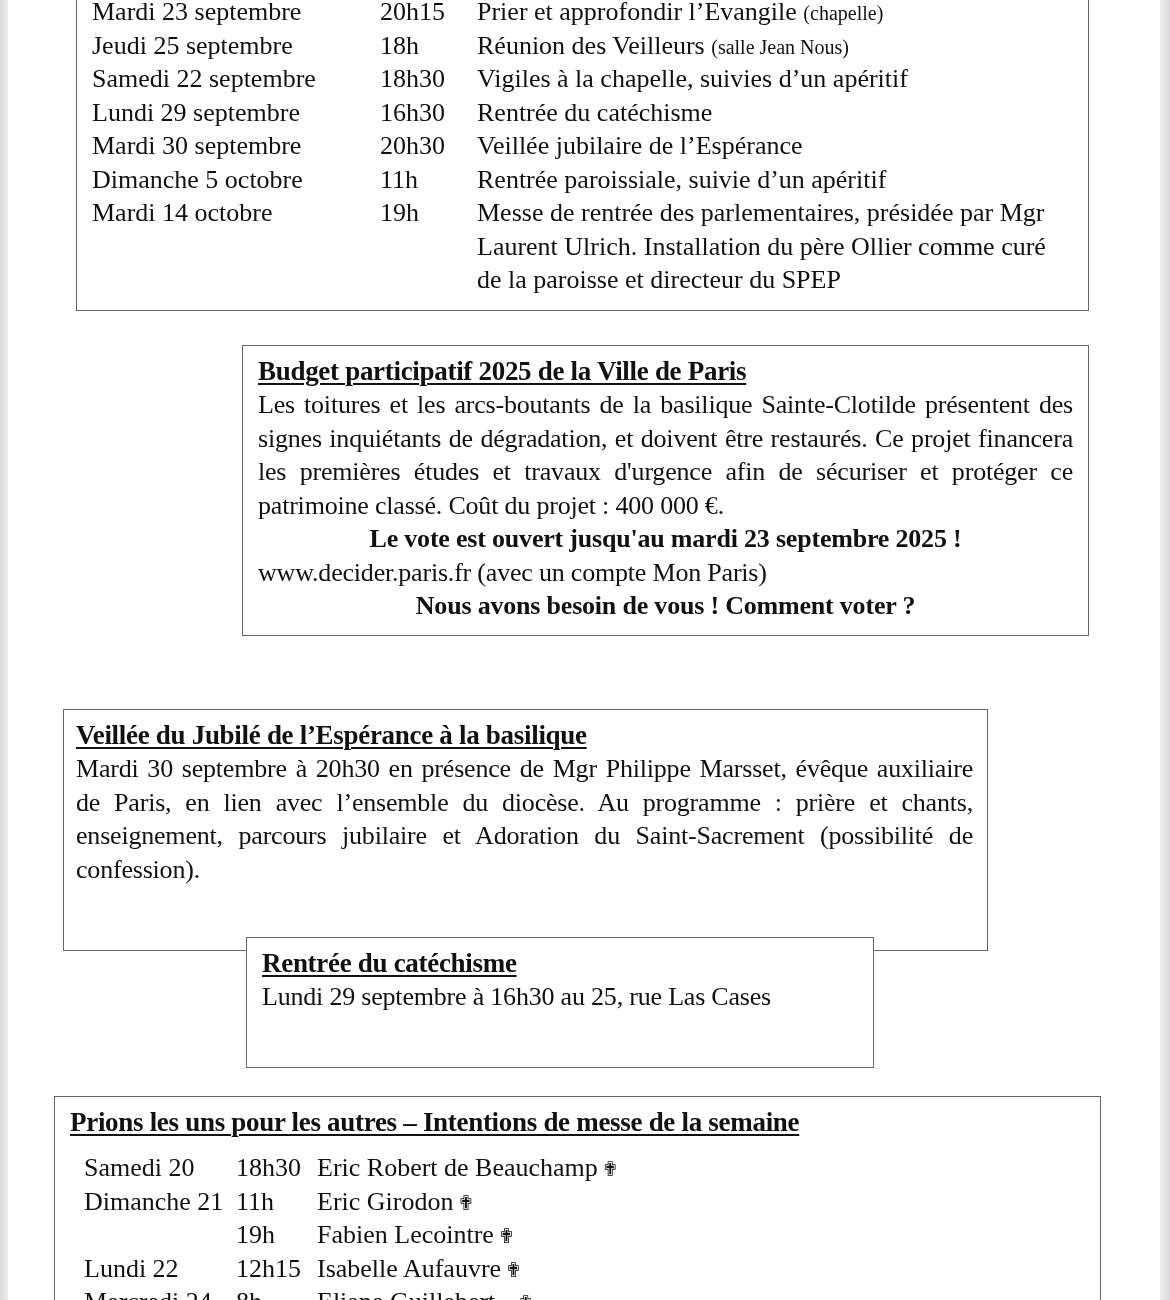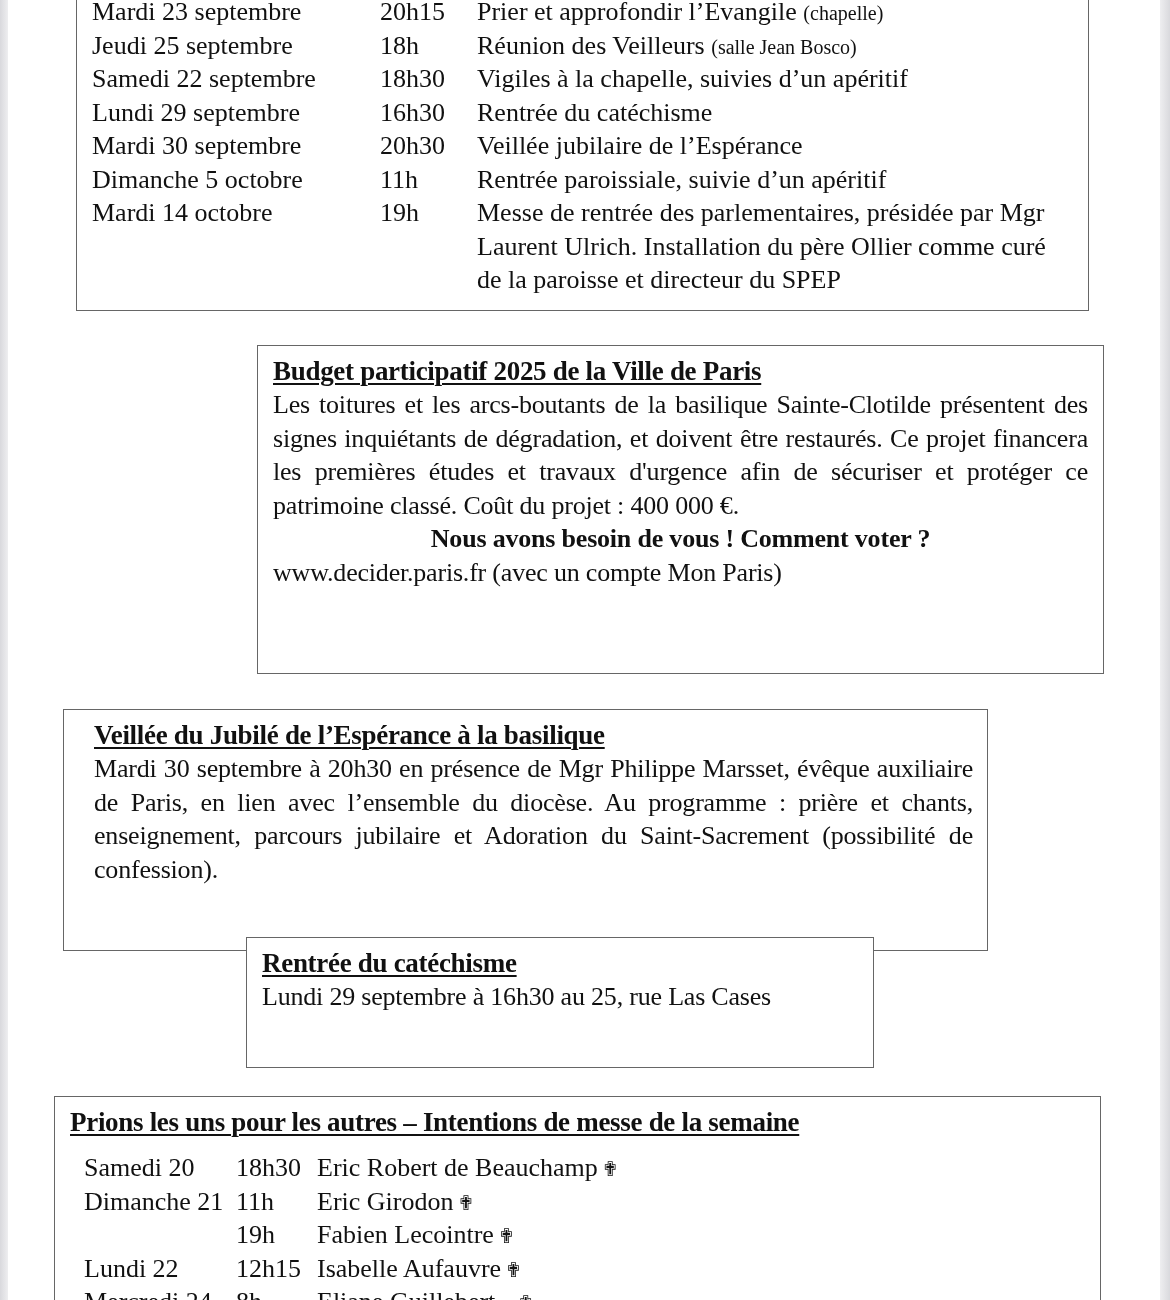--- a/index.html
+++ b/index.html
@@ -24,22 +24,22 @@
   .center { text-align: center; font-weight: bold; }
   .small { font-size: 20px; }
 
   
   #schedule { left: 76px; top: -20px; width: 1013px; height: 331px; }
   .sched-row { position: absolute; left: 15px; font-size: 26px; line-height: 33.5px; }
   .sched-row .d { position: absolute; left: 0; white-space: nowrap; }
   .sched-row .t { position: absolute; left: 288px; white-space: nowrap; }
   .sched-row .e { position: absolute; left: 385px; width: 600px; }
 
-  #budget { left: 257px; top: 345px; width: 847px; height: 329px; padding: 8px 15px 0 15px; }
-  #veillee { left: 63px; top: 709px; width: 925px; height: 242px; padding: 8px 14px 0 30px; }
+  #budget { left: 242px; top: 345px; width: 847px; height: 291px; padding: 8px 15px 0 15px; }
+  #veillee { left: 63px; top: 709px; width: 925px; height: 242px; padding: 8px 14px 0 12px; }
   #catechisme { left: 246px; top: 937px; width: 628px; height: 131px; padding: 8px 15px 0 15px; }
   #intentions { left: 54px; top: 1096px; width: 1047px; height: 240px; padding: 8px 15px 0 15px; }
 
   .int-row { position: relative; height: 33.5px; font-size: 26px; line-height: 33.5px; white-space: nowrap; }
   .int-row .d { position: absolute; left: 14px; }
   .int-row .t { position: absolute; left: 166px; }
   .int-row .n { position: absolute; left: 247px; }
   .cross { font-family: "DejaVu Sans", sans-serif; font-size: 20px; margin-left: 4px; }
 </style>
 </head>
@@ -50,21 +50,21 @@
 
 <div class="box" id="schedule">
   <div class="sched-row" style="top:14px">
     <span class="d">Mardi 23 septembre</span>
     <span class="t">20h15</span>
     <span class="e"><span>Prier et approfondir l’Evangile</span> <span class="small">(chapelle)</span></span>
   </div>
   <div class="sched-row" style="top:47.5px">
     <span class="d">Jeudi 25 septembre</span>
     <span class="t">18h</span>
-    <span class="e"><span>Réunion des Veilleurs</span> <span class="small">(salle Jean Bosco)</span></span>
+    <span class="e"><span>Réunion des Veilleurs</span> <span class="small">(salle Jean Nous)</span></span>
   </div>
   <div class="sched-row" style="top:81px">
     <span class="d">Samedi 22 septembre</span>
     <span class="t">18h30</span>
     <span class="e">Vigiles à la chapelle, suivies d’un apéritif</span>
   </div>
   <div class="sched-row" style="top:114.5px">
     <span class="d">Lundi 29 septembre</span>
     <span class="t">16h30</span>
     <span class="e">Rentrée du catéchisme</span>
@@ -82,22 +82,23 @@
   <div class="sched-row" style="top:215px">
     <span class="d">Mardi 14 octobre</span>
     <span class="t">19h</span>
     <span class="e" style="width:590px">Messe de rentrée des parlementaires, présidée par Mgr Laurent Ulrich. Installation du père Ollier comme curé de la paroisse et directeur du SPEP</span>
   </div>
 </div>
 
 <div class="box" id="budget">
   <div class="title">Budget participatif 2025 de la Ville de Paris</div>
   <div class="txt justify" style="margin-top:0px">Les toitures et les arcs-boutants de la basilique Sainte-Clotilde présentent des signes inquiétants de dégradation, et doivent être restaurés. Ce projet financera les premières études et travaux d'urgence afin de sécuriser et protéger ce patrimoine classé. Coût du projet : 400 000 €.</div>
+  <div class="txt center">Le vote est ouvert jusqu'au mardi 23 septembre 2025 !</div>
+  <div class="txt">www.decider.paris.fr (avec un compte Mon Paris)</div>
   <div class="txt center">Nous avons besoin de vous ! Comment voter ?</div>
-  <div class="txt">www.decider.paris.fr (avec un compte Mon Paris)</div>
 </div>
 
 <div class="box" id="veillee">
   <div class="title">Veillée du Jubilé de l’Espérance à la basilique</div>
   <div class="txt justify">Mardi 30 septembre à 20h30 en présence de Mgr Philippe Marsset, évêque auxiliaire de Paris, en lien avec l’ensemble du diocèse. Au programme : prière et chants, enseignement, parcours jubilaire et Adoration du Saint-Sacrement (possibilité de confession).</div>
 </div>
 
 <div class="box" id="catechisme">
   <div class="title">Rentrée du catéchisme</div>
   <div class="txt">Lundi 29 septembre à 16h30 au 25, rue Las Cases</div>

